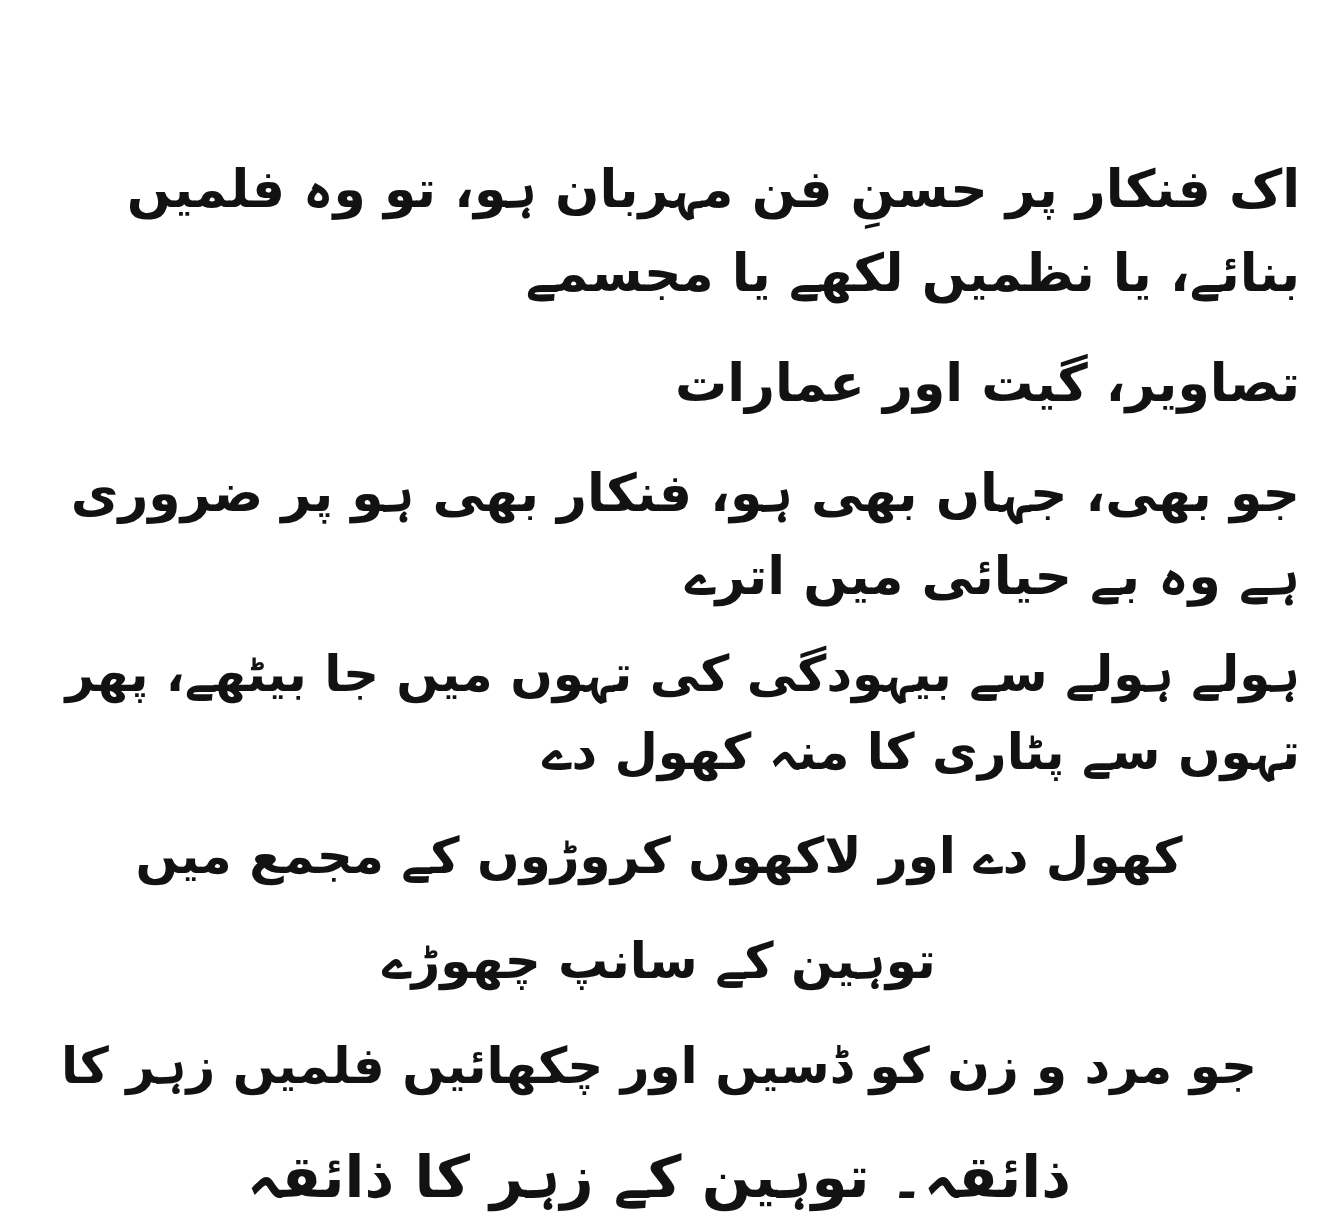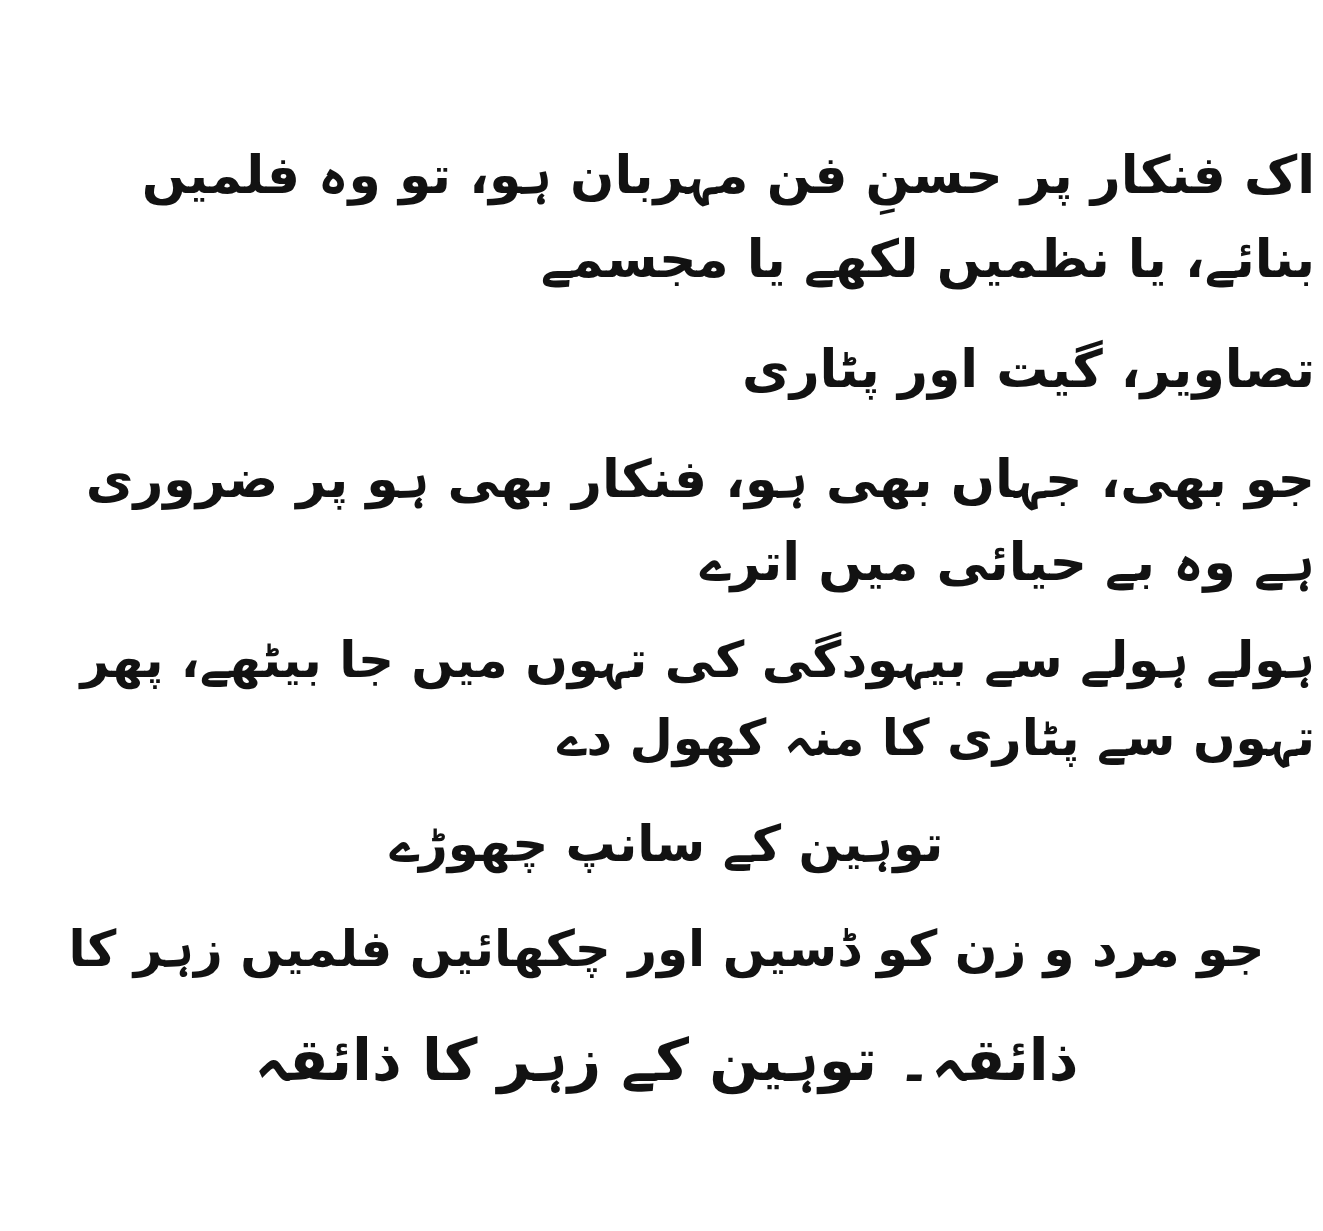--- a/index.html
+++ b/index.html
@@ -10,28 +10,28 @@
   body {
     width: 1323px;
     height: 1231px;
     overflow: hidden;
     font-family: "DejaVu Sans", sans-serif;
   }
   .page {
     box-sizing: border-box;
     width: 1323px;
     height: 1231px;
-    padding: 10px 8px 10px 18px;
+    padding: 10px 23px 10px 18px;
     background: #ffffff;
     color: #111111;
     direction: rtl;
     text-align: right;
     display: flex;
     flex-direction: column;
-    justify-content: center;
+    justify-content: flex-end;
   }
   .verse {
     direction: rtl;
     unicode-bidi: isolate;
     color: #121212;
     font-family: "DejaVu Sans", sans-serif;
     font-weight: 600;
     letter-spacing: 0.2px;
   }
   
@@ -82,19 +82,20 @@
     line-height: 1.5;
     text-align: center;
     margin: 30px 0 0 0;
   }
 </style>
 </head>
 <body>
 
 <div class="page">
   <div class="verse v1">اک فنکار پر حسنِ فن مہربان ہو، تو وہ فلمیں بنائے، یا نظمیں لکھے یا مجسمے</div>
-  <div class="verse v2">تصاویر، گیت اور پٹاری</div>
+  <div class="verse v2">تصاویر، گیت اور عمارات</div>
   <div class="verse v3">جو بھی، جہاں بھی ہو، فنکار بھی ہو پر ضروری ہے وہ بے حیائی میں اترے</div>
   <div class="verse v4">ہولے ہولے سے بیہودگی کی تہوں میں جا بیٹھے، پھر تہوں سے پٹاری کا منہ کھول دے</div>
+  <div class="verse v5">کھول دے اور لاکھوں کروڑوں کے مجمع میں</div>
   <div class="verse v6">توہین کے سانپ چھوڑے</div>
   <div class="verse v7">جو مرد و زن کو ڈسیں اور چکھائیں فلمیں زہر کا</div>
   <div class="verse v8">ذائقہ۔ توہین کے زہر کا ذائقہ</div>
 </div>
 
 </body></html>

